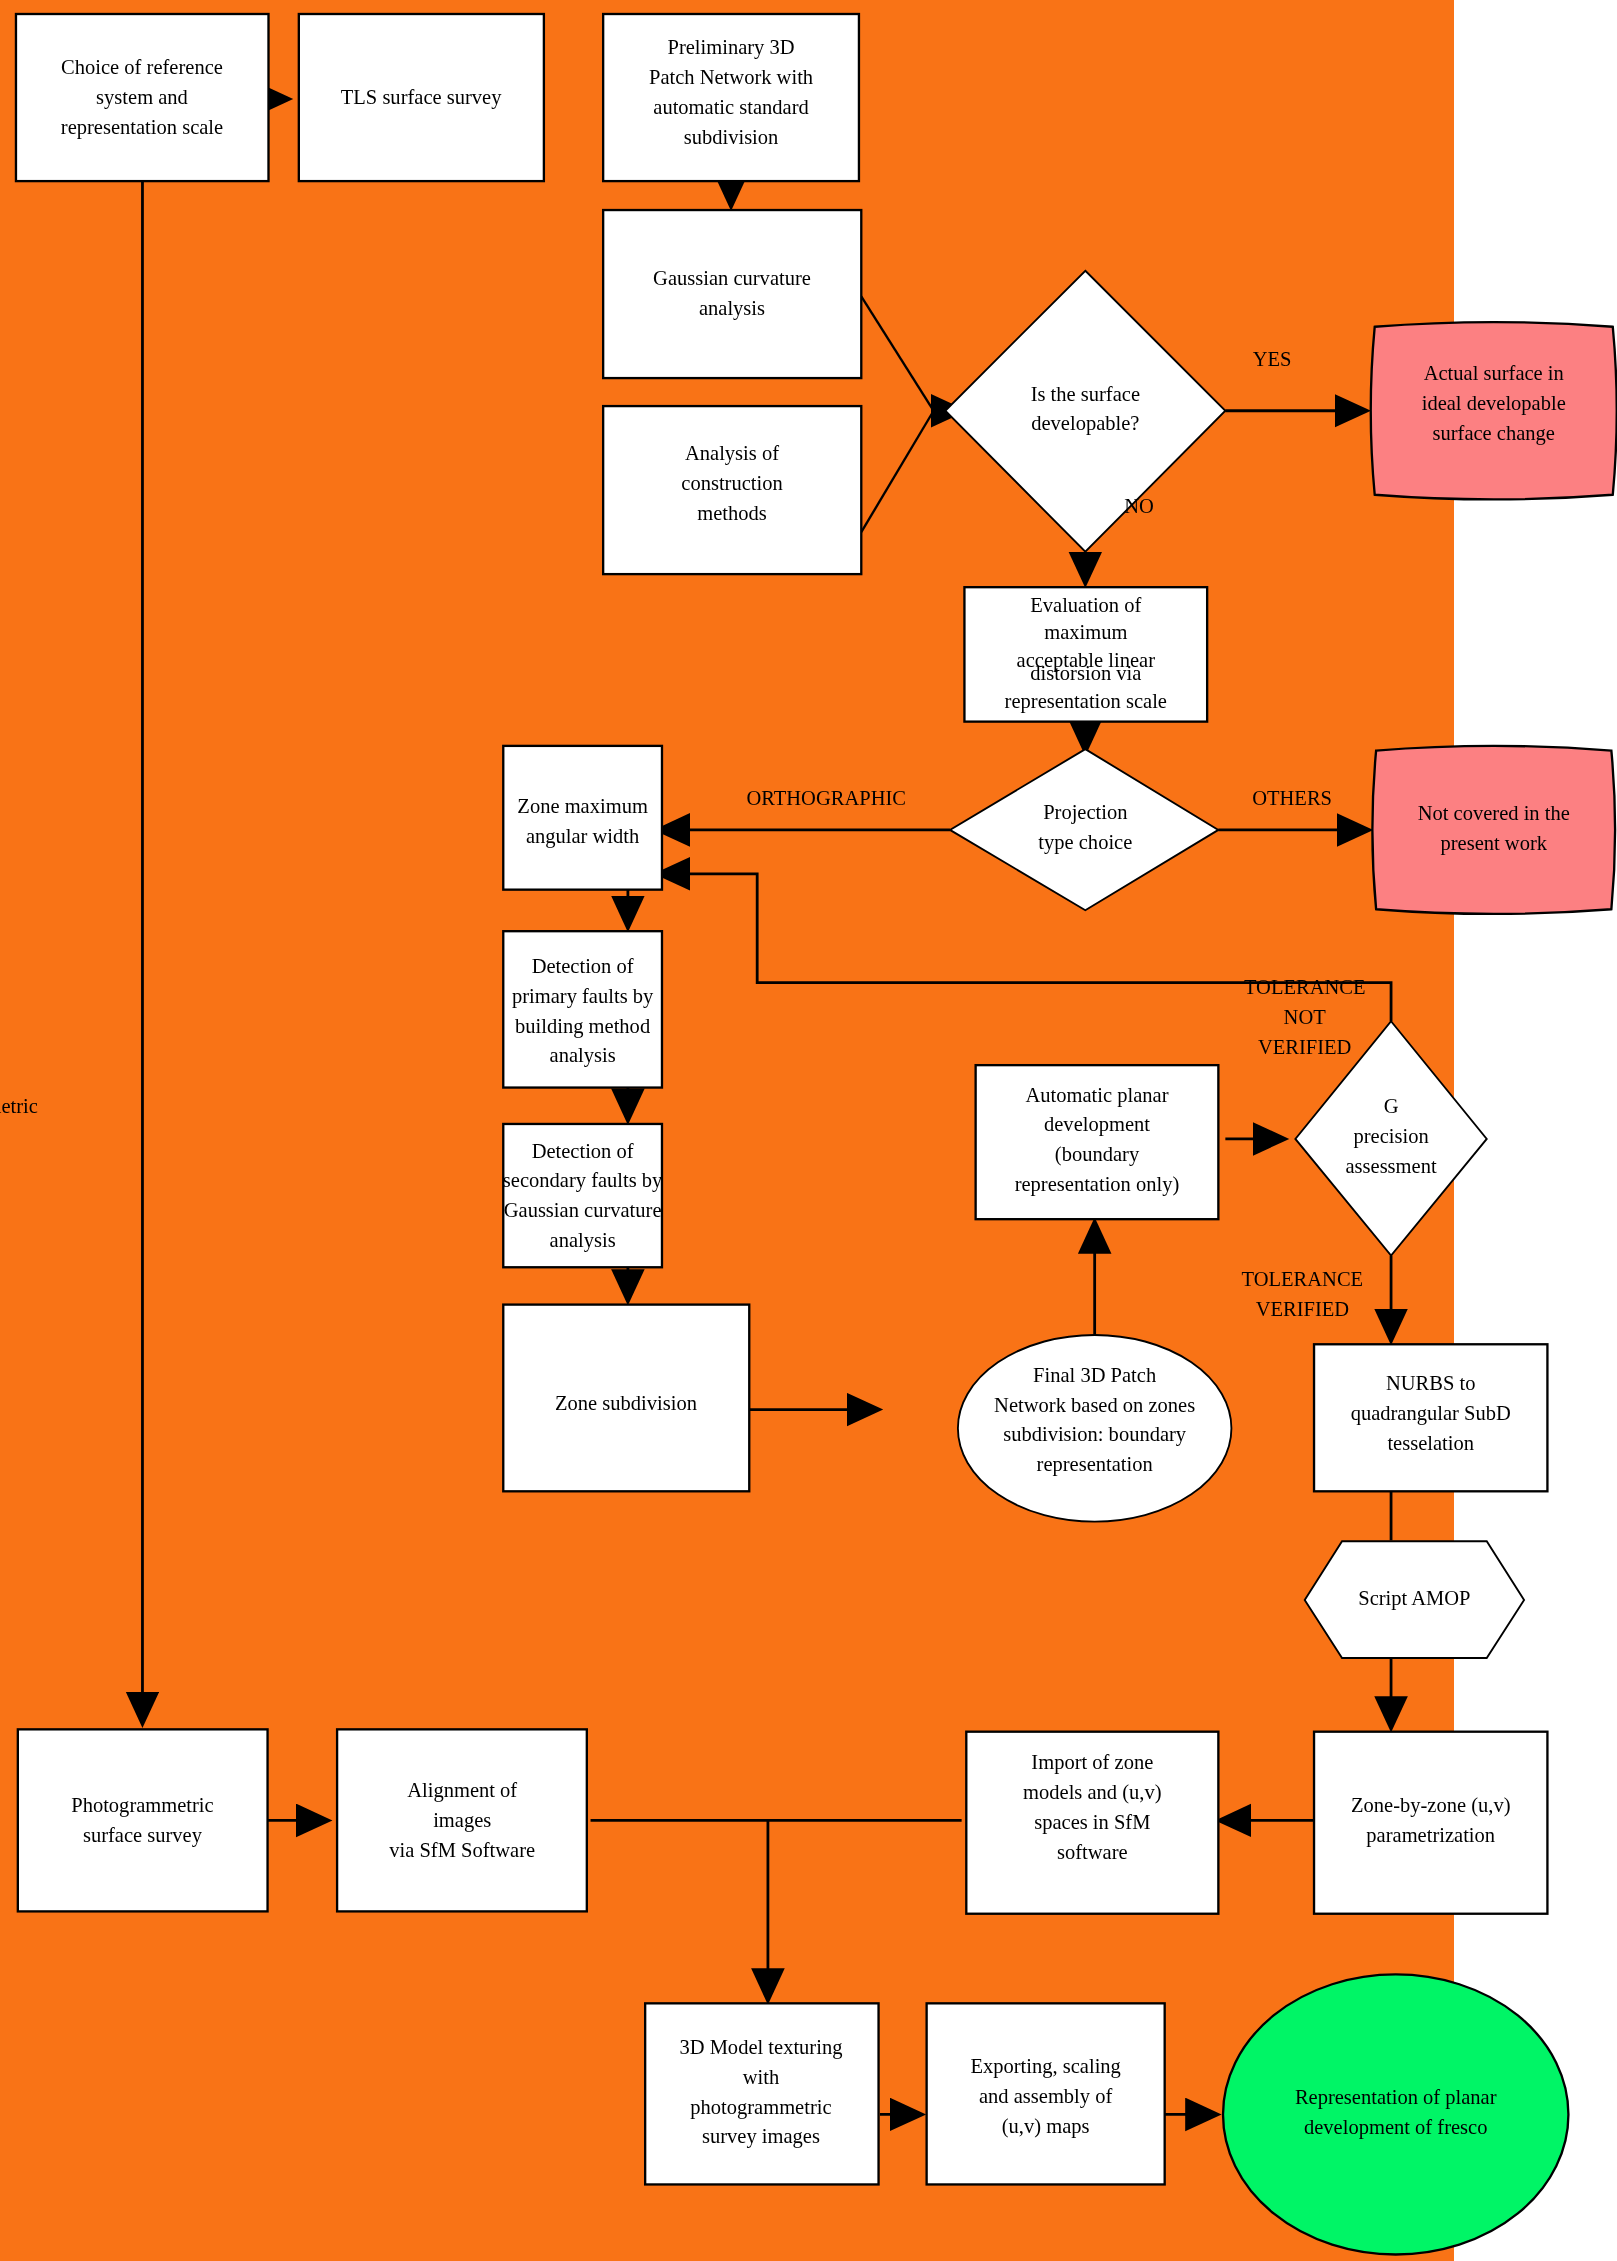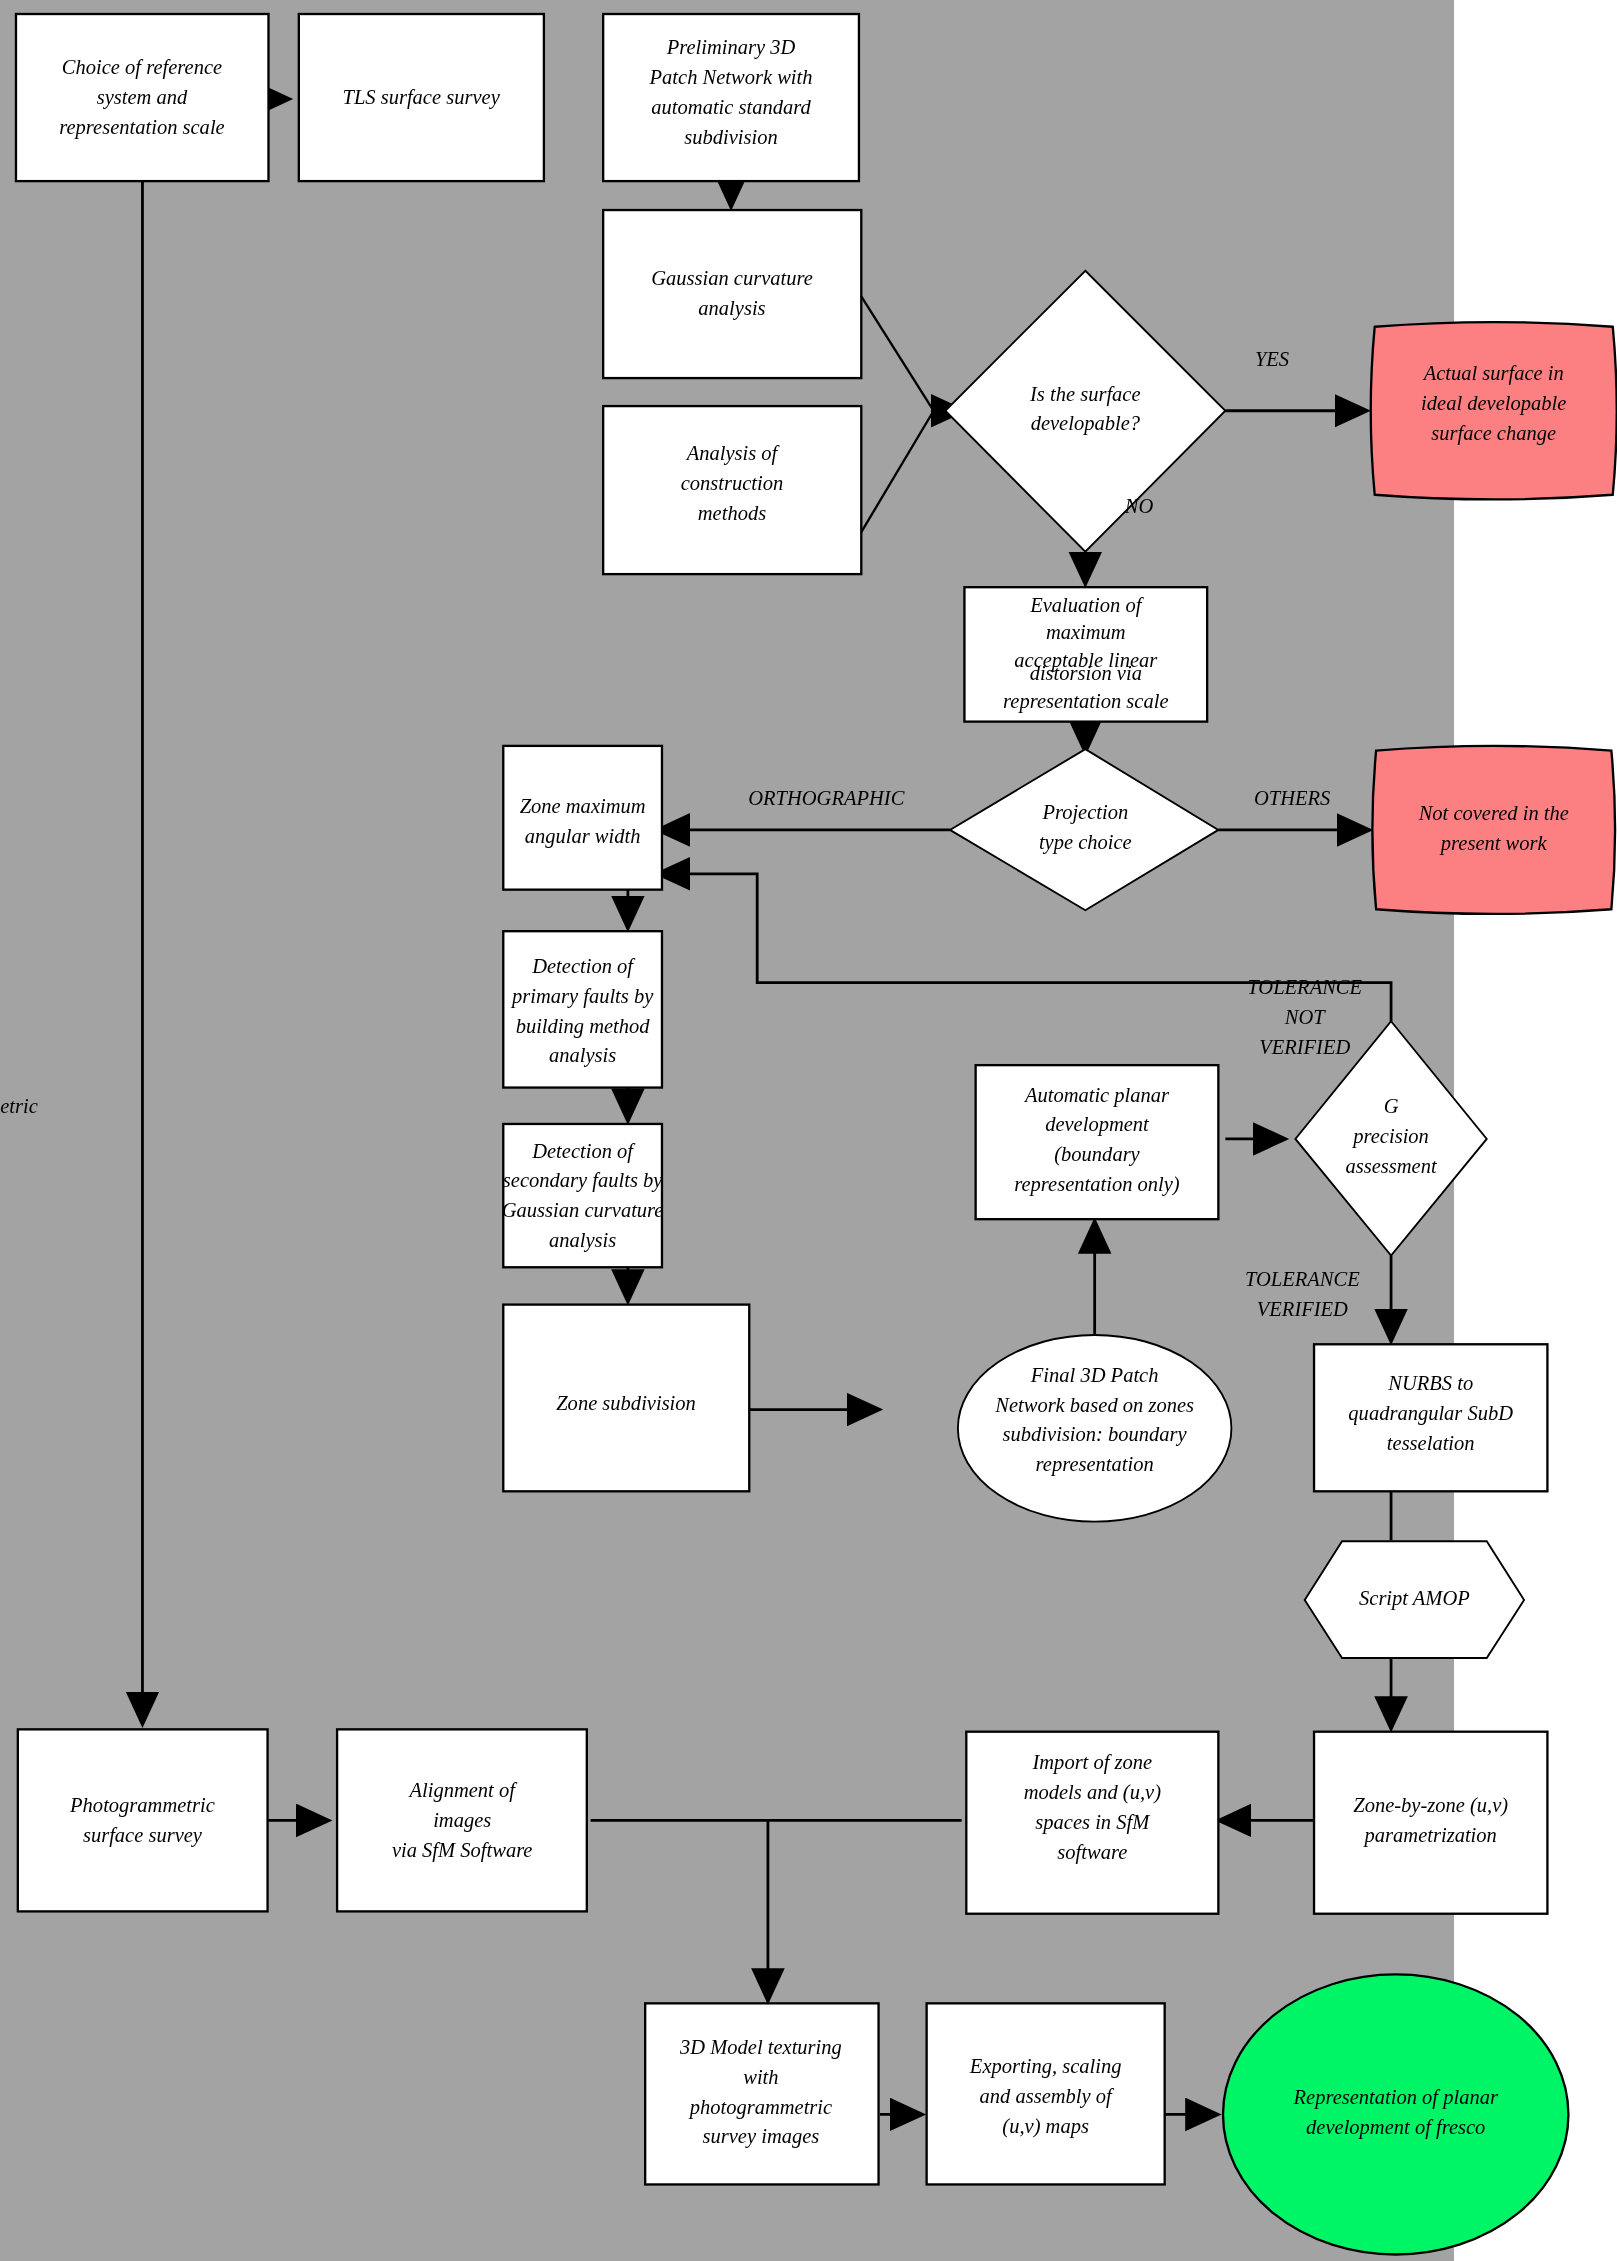--- a/index.html
+++ b/index.html
@@ -1,17 +1,17 @@
 <!DOCTYPE html>
 <html style="font-size:7.5px"><head>
 <meta charset="utf-8">
 <style>
   html,body{margin:0;padding:0;background:#ffffff;}
   body{font-family:"Liberation Serif", serif;}
-  #canvas{position:relative;width:1454px;height:2261px;background:#a3a3a3;font-style:italic;}
+  #canvas{position:relative;width:1454px;height:2261px;background:#f97316;}
   svg{display:block;}
   .nodeText{font-family:"Liberation Serif", serif;font-size:44px;fill:#000;text-anchor:middle;dominant-baseline:middle;}
   .edgeText{font-family:"Liberation Serif", serif;font-size:44px;fill:#000;text-anchor:middle;dominant-baseline:middle;}
   .shape{fill:#ffffff;stroke:#000000;stroke-width:5;}
   .shapeThin{fill:#ffffff;stroke:#000000;stroke-width:4;}
   .red{fill:#FC8082;stroke:#000000;stroke-width:5;}
   .green{fill:#00F566;stroke:#000000;stroke-width:5;}
   .link{stroke:#000000;stroke-width:6;fill:none;}
   .linkThin{stroke:#000000;stroke-width:5;fill:none;}
 </style>

